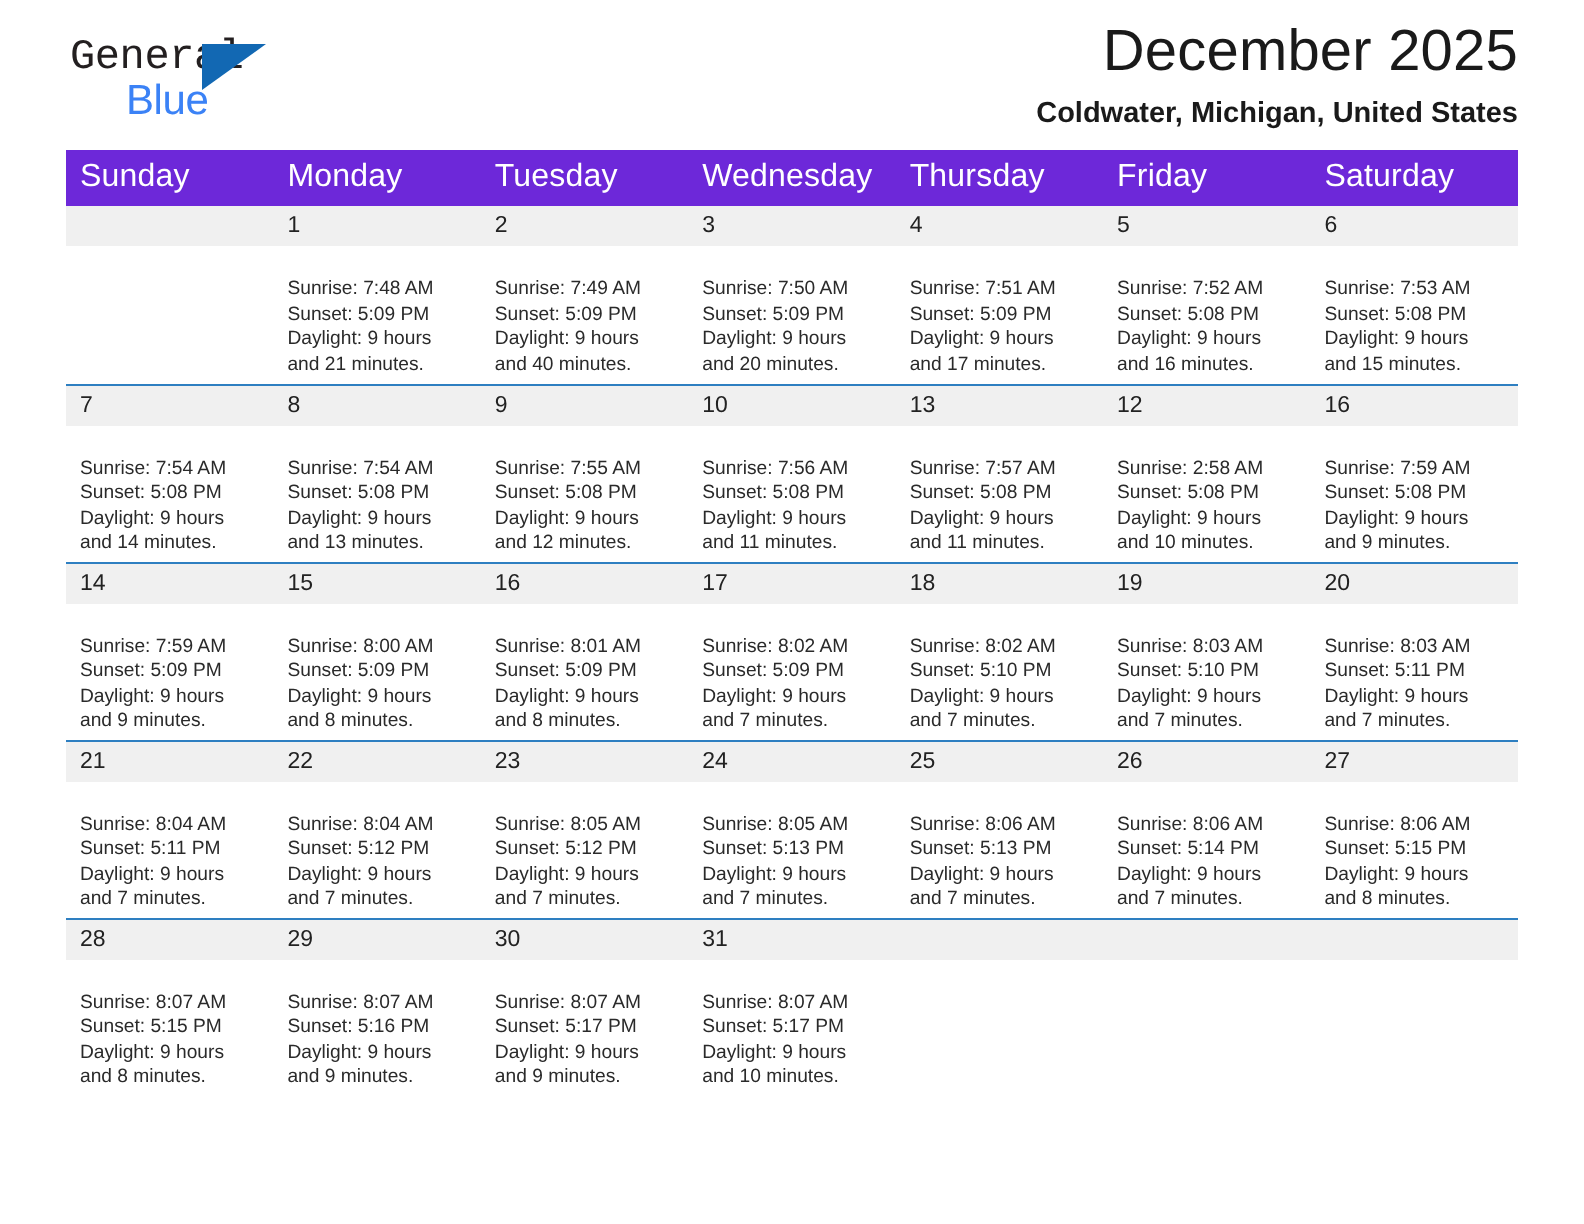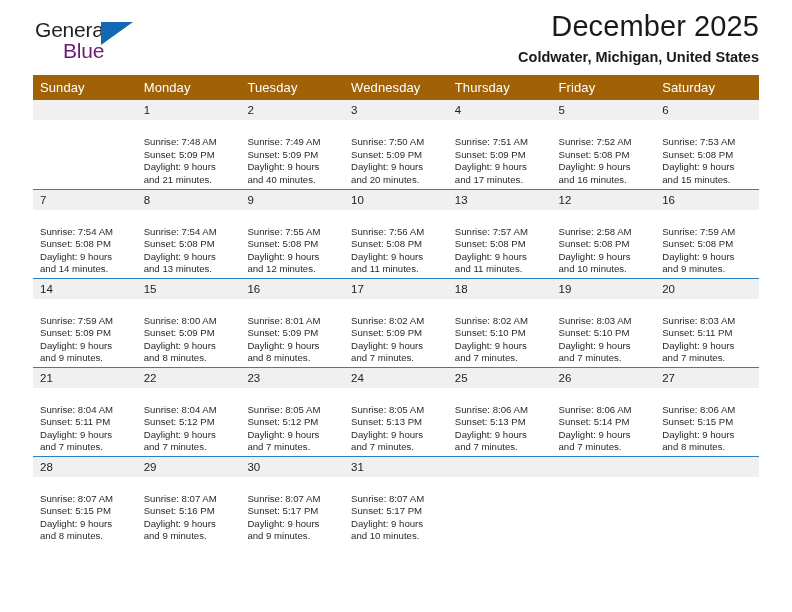--- a/index.html
+++ b/index.html
@@ -33,30 +33,30 @@
     width: 130px;
     height: 52px;
   }
   .logo-general {
     position: absolute;
     left: 0;
     top: 0;
     font-size: 21px;
     letter-spacing: -0.2px;
     color: #231f20;
-    font-family: Liberation Sans, sans-serif;
+    font-family: Liberation Mono, monospace;
     text-align: center;
   }
   .logo-blue {
     position: absolute;
     left: 28px;
     top: 21px;
     font-size: 21px;
     letter-spacing: -0.2px;
-    color: #701a75;
+    color: #3b82f6;
     font-family: "Liberation Sans", sans-serif;
   }
   .logo-triangle {
     position: absolute;
     left: 66px;
     top: 4px;
     width: 0;
     height: 0;
     border-left: 32px solid #1268b3;
     border-bottom: 23px solid transparent;
@@ -80,23 +80,23 @@
     font-weight: bold;
   }
 
   
   .calendar {
     width: 726px;
     border-collapse: collapse;
     table-layout: fixed;
   }
   .calendar th {
-    background: #a16207;
+    background: #6d28d9;
     color: #ffffff;
-    font-size: 13px;
+    font-size: 16px;
     font-weight: normal;
     text-align: left;
     padding: 5px 0 5px 7px;
     height: 21px;
     letter-spacing: 0.1px;
   }
   .calendar td {
     vertical-align: top;
     padding: 0;
     width: 103.71px;

